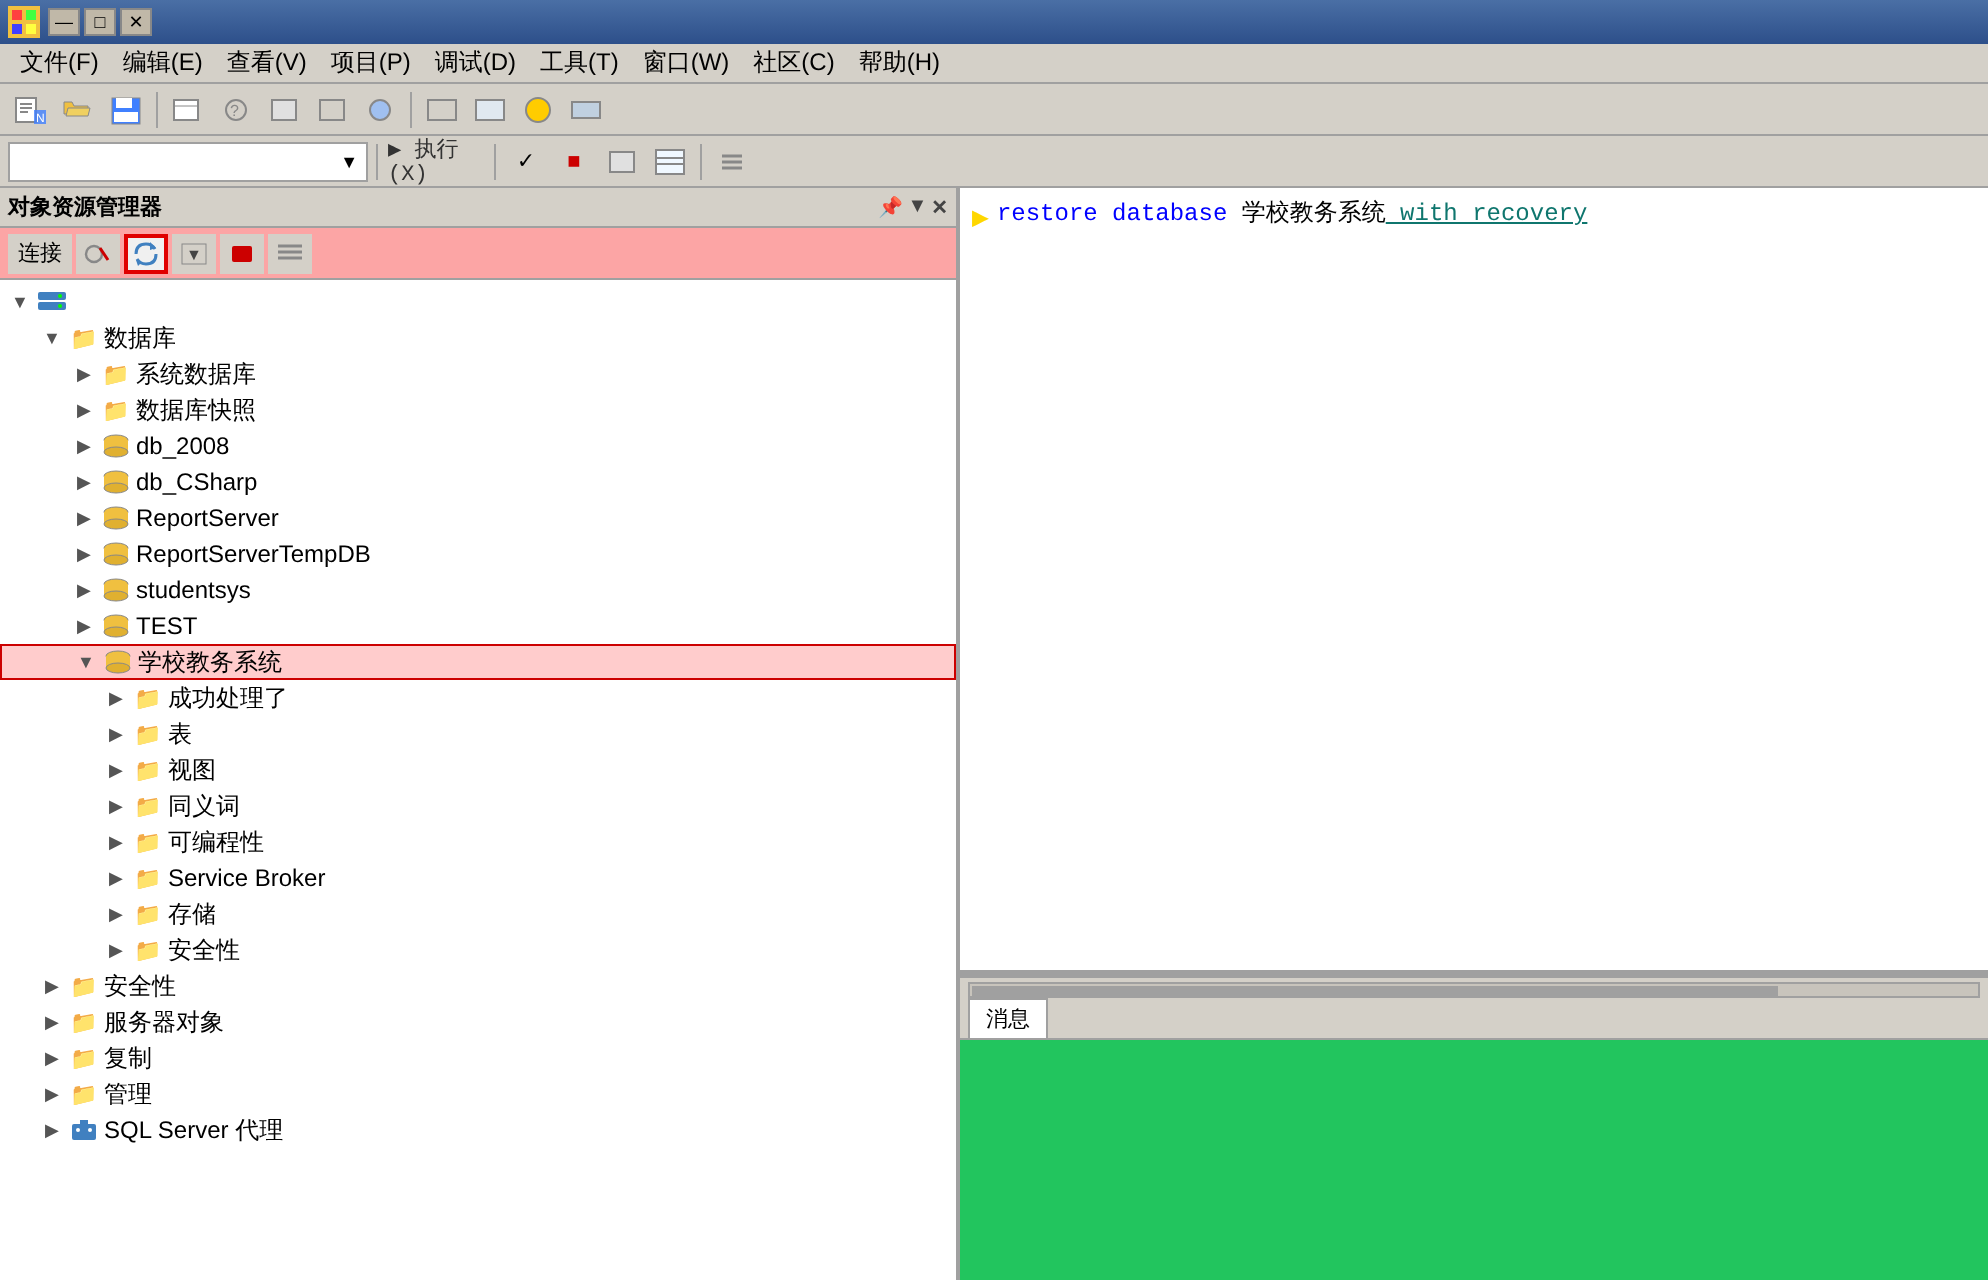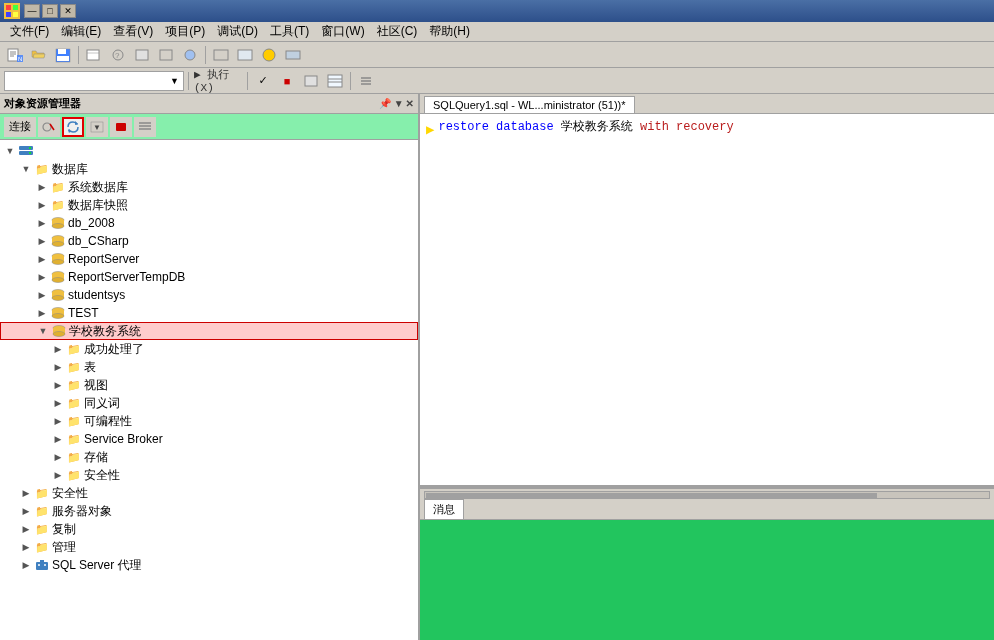--- a/index.html
+++ b/index.html
@@ -110,21 +110,21 @@
     }
 
     
     .main-area {
       display: flex;
       height: calc(640px - 22px - 20px - 26px - 26px);
     }
 
     
     .left-panel {
-      width: 420px;
+      width: 480px;
       background: white;
       border-right: 2px solid #a0a0a0;
       display: flex;
       flex-direction: column;
       overflow: hidden;
     }
     .panel-header {
       background: #d4d0c8;
       height: 20px;
       display: flex;
@@ -140,21 +140,21 @@
       gap: 2px;
     }
     .panel-header-btn {
       font-size: 10px;
       cursor: pointer;
       color: #444;
     }
 
     
     .oe-toolbar {
-      background: #86efac;
+      background: #fca5a5;
       height: 26px;
       display: flex;
       align-items: center;
       padding: 0 4px;
       border-bottom: 1px solid #a0a0a0;
       gap: 2px;
     }
     .oe-btn {
       width: 22px;
       height: 20px;
@@ -709,29 +709,26 @@
             <circle cx="11" cy="7" r="1" fill="white"></circle>
           </svg>
         </span>
         <span class="tree-label">SQL Server 代理</span>
       </div>
     </div>
   </div>
 
   <div class="right-panel">
 
-    <div class="tab-bar">
-      <div class="tab active" style="font-size:11px; max-width:220px; overflow:hidden; white-space:nowrap;">SQLQuery1.sql - WL...ministrator (51))*</div>
-    </div>
 
     <div class="query-editor">
       <div class="query-line">
         <span class="line-indicator">▶</span>
         <span class="query-text">
-          <span style="color:#0000ff;">restore database </span><span style="color:#000;">学校教务系统</span><span style="color:#b91c1c;"> with recovery</span>
+          <span style="color:#0000ff;">restore database </span><span style="color:#000;">学校教务系统</span><span style="color:#0f766e;text-decoration:underline;"> with recovery</span>
         </span>
       </div>
     </div>
 
     <div style="height:12px; background:#d4d0c8; border-top:1px solid #a0a0a0; display:flex; align-items:center;">
       <div style="width:100%; height:8px; background:#c8c4bc; margin:2px 4px; border:1px solid #a0a0a0; position:relative;">
         <div style="width:80%; height:6px; background:#a0a0a0; margin:1px;"></div>
       </div>
     </div>
 

